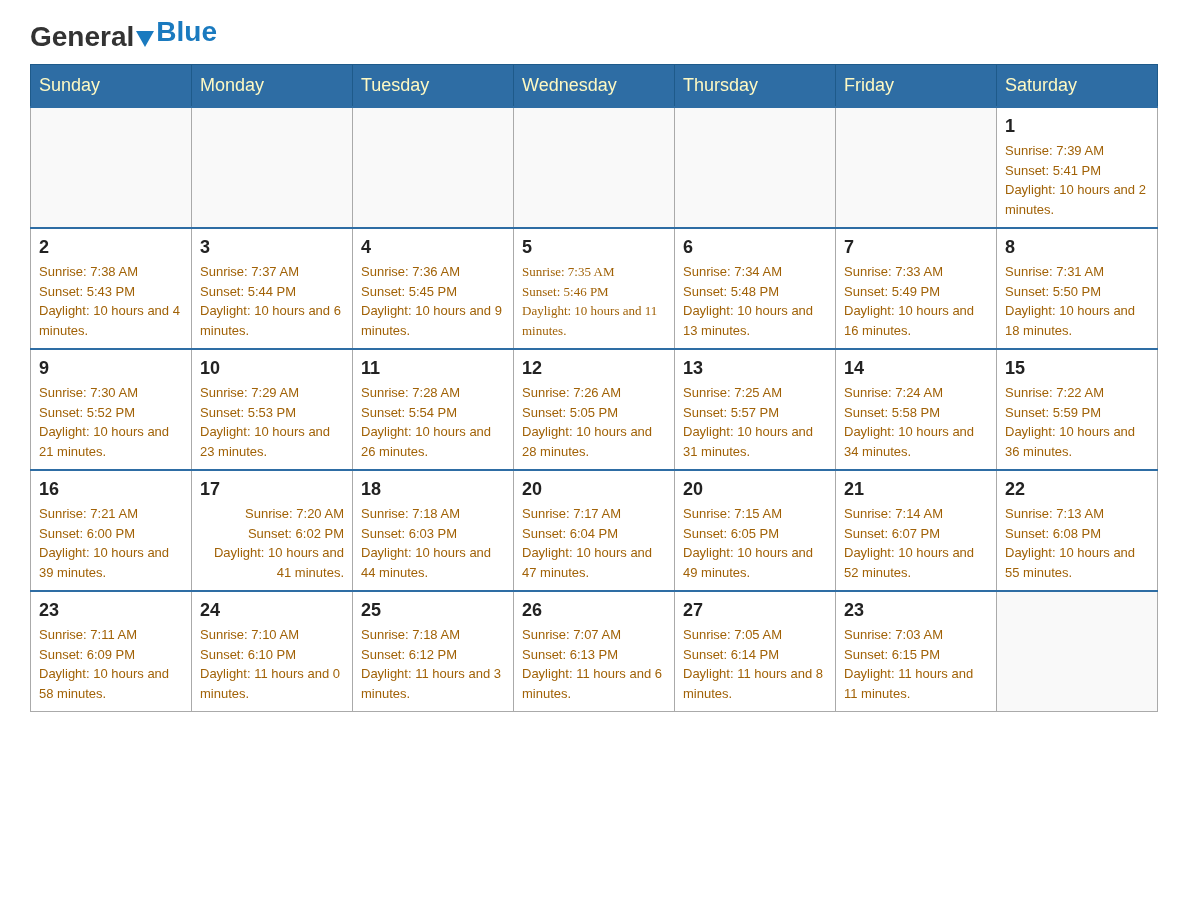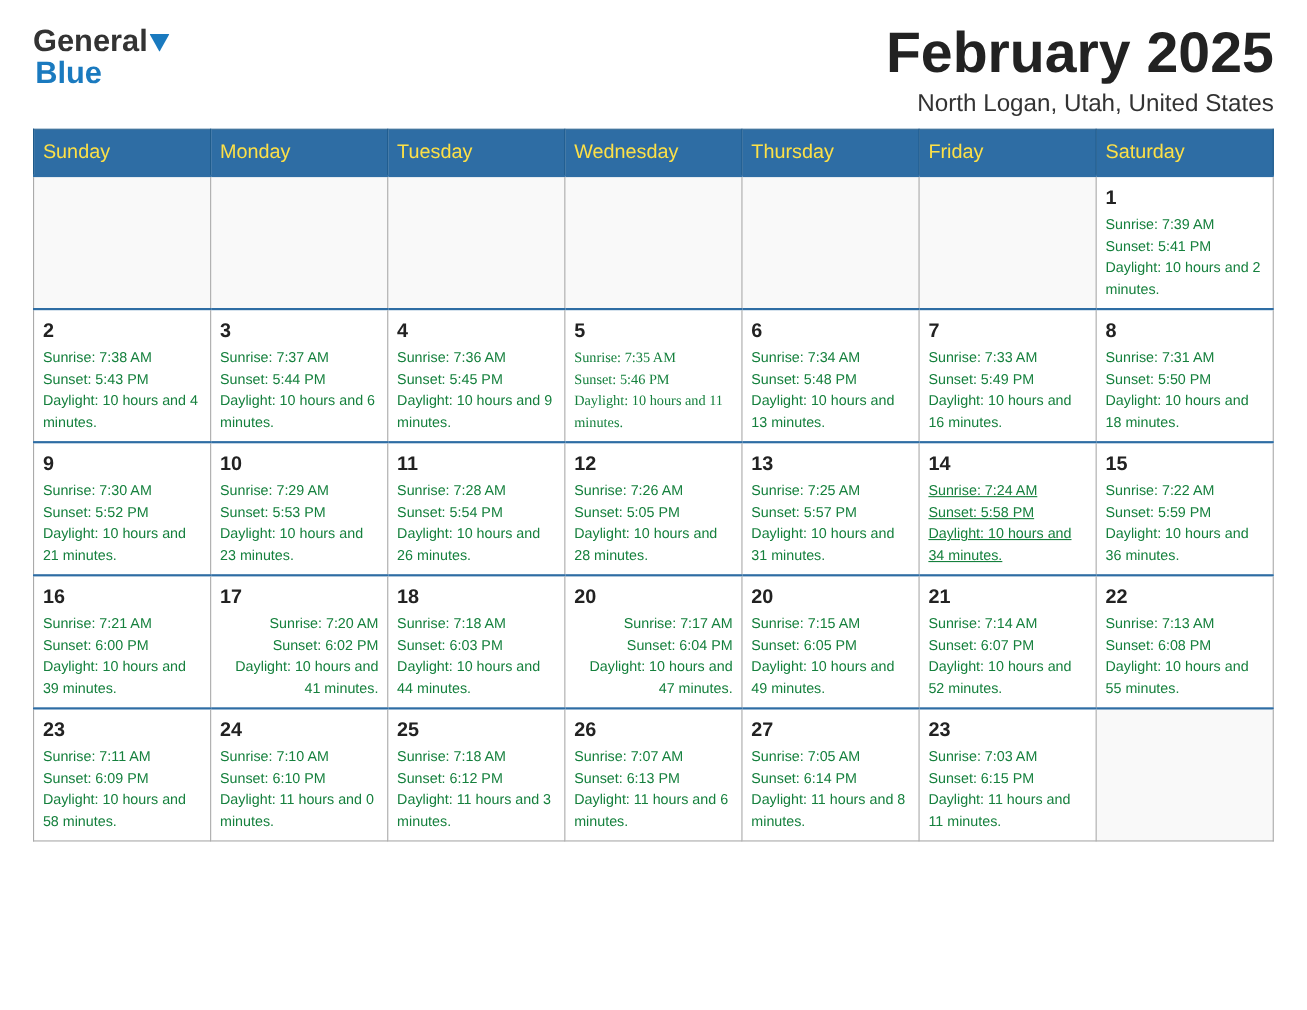--- a/index.html
+++ b/index.html
@@ -11,21 +11,21 @@
       min-height: 918px;
     }
     .header {
       display: flex;
       justify-content: space-between;
       align-items: flex-start;
       margin-bottom: 10px;
     }
     .logo {
       display: flex;
-      flex-direction: column;
+      flex-direction: row;
       align-items: flex-start;
     }
     .logo-text {
       display: flex;
       align-items: center;
       font-size: 28px;
       font-weight: bold;
       color: #333;
     }
     .logo-general { color: #333; }
@@ -44,21 +44,21 @@
       color: #333;
       margin-top: 4px;
     }
     .calendar {
       width: 100%;
       border-collapse: collapse;
       border: 1px solid #555;
     }
     .calendar th {
       background-color: #2e6da4;
-      color: #fde047;
+      color: #fef9c3;
       padding: 10px 8px;
       font-size: 18px;
       font-weight: normal;
       text-align: left;
       border: 1px solid #1e5a8a;
     }
     .calendar td {
       vertical-align: top;
       padding: 8px 8px;
       border: 1px solid #aaa;
@@ -73,21 +73,21 @@
     .day-number {
       font-size: 18px;
       font-weight: bold;
       color: #222;
       margin-bottom: 4px;
       display: block;
     }
     .day-info {
       font-size: 13px;
       line-height: 1.5;
-      color: #15803d;
+      color: #a16207;
     }
     tr.week-row td {
       border-top: 2px solid #2e6da4;
     }
   </style>
 </head>
 <body>
 
 <div class="header">
   <div class="logo">
@@ -96,24 +96,20 @@
       <span style="display:inline-block; margin-left:2px; margin-top:2px;">
         <svg width="18" height="16" viewBox="0 0 18 16">
             <polygon points="0,0 18,0 9,16" fill="#1a7abf"></polygon>
           </svg>
       </span>
     </div>
     <div style="margin-top:-4px; margin-left:2px;">
       <span class="logo-blue" style="color:#1a7abf; font-size:28px; font-weight:bold;">Blue</span>
     </div>
   </div>
-  <div class="title-section">
-    <div class="month-title">February 2025</div>
-    <div class="location">North Logan, Utah, United States</div>
-  </div>
 </div>
 
 <table class="calendar">
   <thead>
     <tr>
     <th>Sunday</th>
         <th>Monday</th>
         <th>Tuesday</th>
         <th>Wednesday</th>
         <th>Thursday</th>
@@ -206,21 +202,21 @@
 Daylight: 10 hours and 28 minutes.</div>
         </td>
         <td>
           <span class="day-number">13</span>
           <div class="day-info" style="white-space: pre-line;">Sunrise: 7:25 AM
 Sunset: 5:57 PM
 Daylight: 10 hours and 31 minutes.</div>
         </td>
         <td>
           <span class="day-number">14</span>
-          <div class="day-info" style="white-space: pre-line; text-decoration: underline;">Sunrise: 7:24 AM
+          <div class="day-info" style="white-space: pre-line;">Sunrise: 7:24 AM
 Sunset: 5:58 PM
 Daylight: 10 hours and 34 minutes.</div>
         </td>
         <td>
           <span class="day-number">15</span>
           <div class="day-info" style="white-space: pre-line;">Sunrise: 7:22 AM
 Sunset: 5:59 PM
 Daylight: 10 hours and 36 minutes.</div>
         </td>
       </tr>
@@ -238,21 +234,21 @@
 Daylight: 10 hours and 41 minutes.</div>
         </td>
         <td>
           <span class="day-number">18</span>
           <div class="day-info" style="white-space: pre-line;">Sunrise: 7:18 AM
 Sunset: 6:03 PM
 Daylight: 10 hours and 44 minutes.</div>
         </td>
         <td>
           <span class="day-number">20</span>
-          <div class="day-info" style="white-space: pre-line; text-align: right;">Sunrise: 7:17 AM
+          <div class="day-info" style="white-space: pre-line;">Sunrise: 7:17 AM
 Sunset: 6:04 PM
 Daylight: 10 hours and 47 minutes.</div>
         </td>
         <td>
           <span class="day-number">20</span>
           <div class="day-info" style="white-space: pre-line;">Sunrise: 7:15 AM
 Sunset: 6:05 PM
 Daylight: 10 hours and 49 minutes.</div>
         </td>
         <td>

